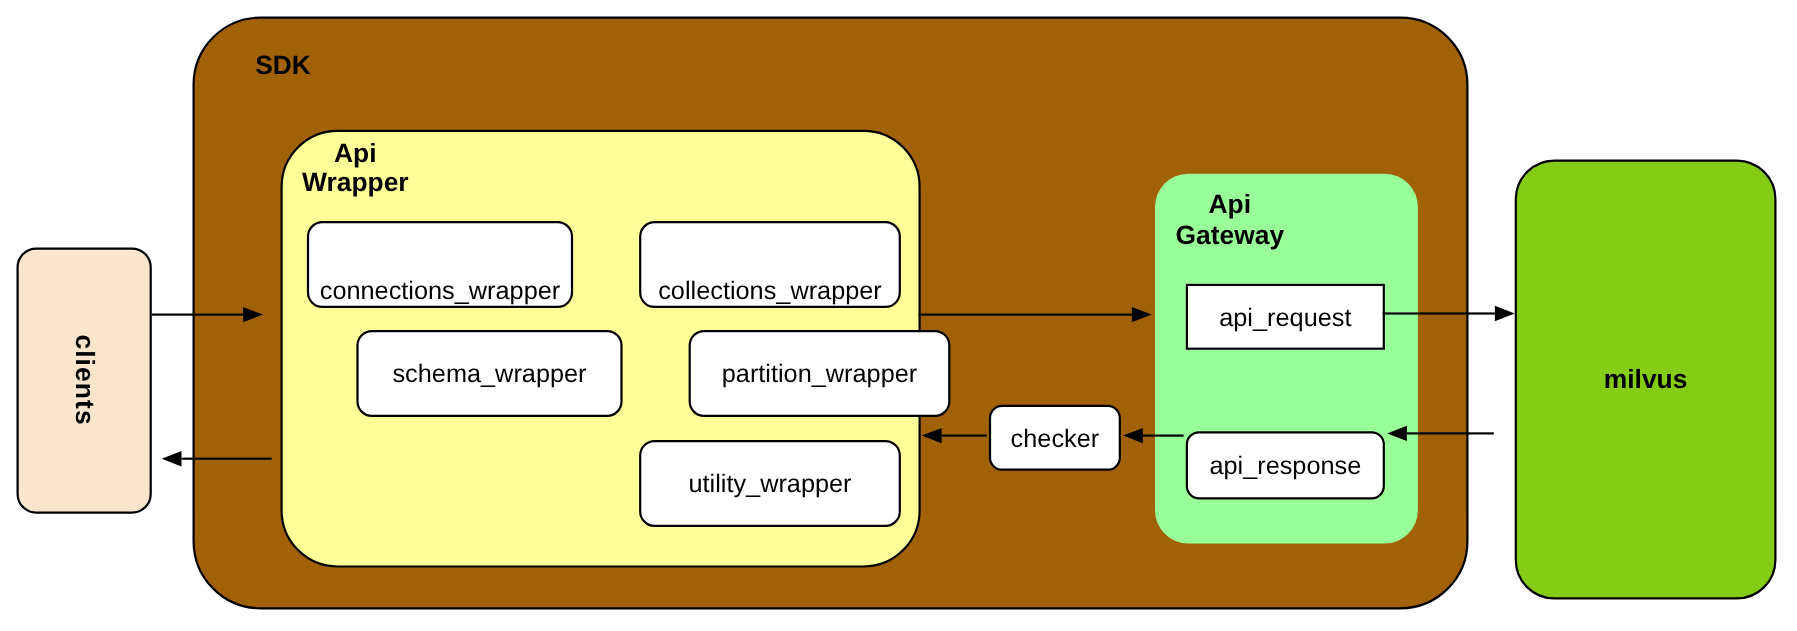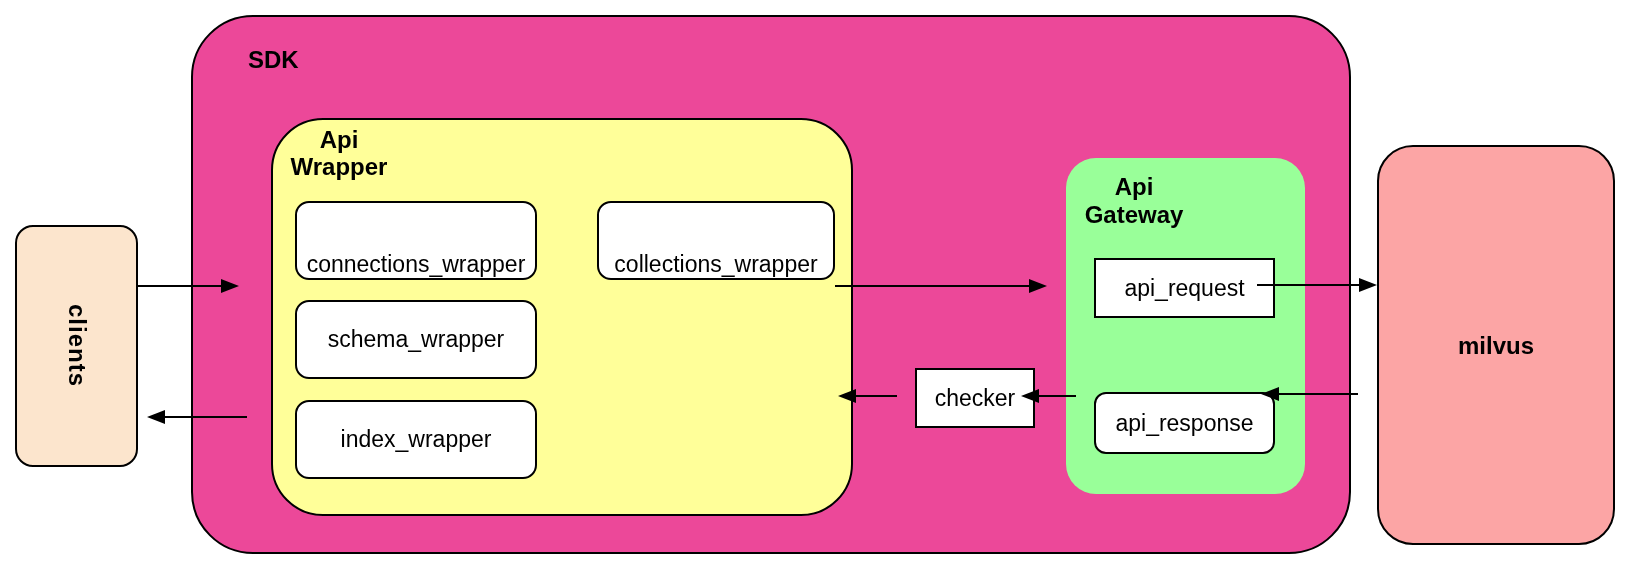--- a/index.html
+++ b/index.html
@@ -4,44 +4,44 @@
 <style>
   html,body{margin:0;padding:0;background:#FFFFFF;}
   .canvas{
     position:relative;width:1634px;height:574px;background:#FFFFFF;overflow:hidden;
     font-family:"Liberation Sans","DejaVu Sans",sans-serif;color:#000;
   }
   .box{position:absolute;box-sizing:border-box;}
   .stroked{border:2px solid #000;}
 
   
-  .sdk{left:191px;top:15px;width:1160px;height:539px;background:#ec4899;border-radius:62px;}
+  .sdk{left:175px;top:15px;width:1160px;height:539px;background:#a16207;border-radius:62px;}
   .api-wrapper{left:78px;top:101px;width:582px;height:398px;background:#FFFF99;border-radius:52px;}
   .api-gateway{left:873px;top:141px;width:239px;height:336px;background:#99FF99;border-radius:30px;border:none;}
-  .milvus{left:1377px;top:145px;width:238px;height:400px;background:#fca5a5;border-radius:36px;
+  .milvus{left:1377px;top:145px;width:238px;height:400px;background:#84cc16;border-radius:36px;
           display:flex;align-items:center;justify-content:center;}
   .clients{left:15px;top:225px;width:123px;height:242px;background:#FCE5CD;border-radius:18px;
            display:flex;align-items:center;justify-content:center;}
 
   
   .big-label{font-weight:bold;font-size:24px;line-height:27px;white-space:pre-line;}
   .sdk-label{position:absolute;left:55px;top:29px;}
   .wrapper-label{position:absolute;left:12px;top:6px;width:108px;text-align:center;}
   .gateway-label{position:absolute;left:8px;top:15px;width:120px;text-align:center;line-height:28px;}
   .vertical-label{writing-mode:vertical-rl;font-weight:bold;font-size:24px;letter-spacing:1px;}
 
   
   .leaf{background:#FFFFFF;border:2px solid #000;border-radius:14px;
         display:flex;align-items:center;justify-content:center;font-size:23px;}
   .wb{width:242px;height:79px;}
   .c0{left:22px;} .c1{left:324px;width:238px;}
-  .r0{top:81px;align-items:flex-end;} .r1{top:180px;} .r2{top:280px;}
+  .r0{top:81px;align-items:flex-end;} .r1{top:180px;margin-left:45px;} .r2{top:280px;}
   .api-req{left:28px;top:100px;width:181px;height:60px;border-radius:0;}
   .api-res{left:28px;top:209px;width:181px;height:62px;border-radius:12px;margin-top:25px;}
-  .checker{left:722px;top:351px;width:120px;height:60px;border-radius:0;}
+  .checker{left:722px;top:351px;width:120px;height:60px;border-radius:12px;}
 
   
   .line{position:absolute;height:2px;background:#000;z-index:5;}
   .head{position:absolute;width:0;height:0;border-top:7px solid transparent;
         border-bottom:7px solid transparent;z-index:5;}
   .head-right{border-left:18px solid #000;}
   .head-left{border-right:18px solid #000;}
 </style>
 </head>
 <body>
@@ -61,22 +61,25 @@
 
       <div class="box leaf wb c0 r0">
         <span>connections_wrapper</span>
       </div>
       <div class="box leaf wb c1 r0">
         <span>collections_wrapper</span>
       </div>
       <div class="box leaf wb c0 r1">
         <span>schema_wrapper</span>
       </div>
-      <div class="box leaf wb c0 r2">
-        <span>index_wrapper</span>
+      <div class="box leaf wb c1 r1">
+        <span>partition_wrapper</span>
+      </div>
+      <div class="box leaf wb c1 r2">
+        <span>utility_wrapper</span>
       </div>
     </div>
 
     <div class="box leaf checker">
       <span>checker</span>
     </div>
 
     <div class="box api-gateway">
       <span class="big-label gateway-label">Api
 Gateway</span>

